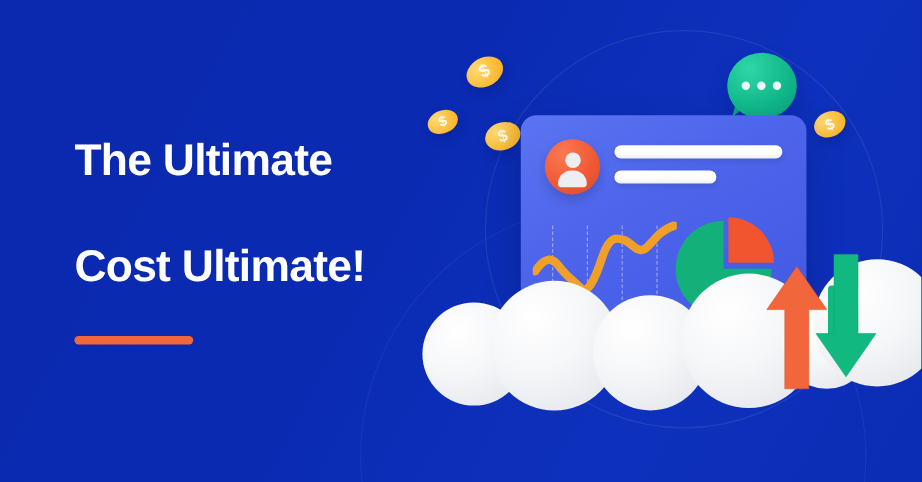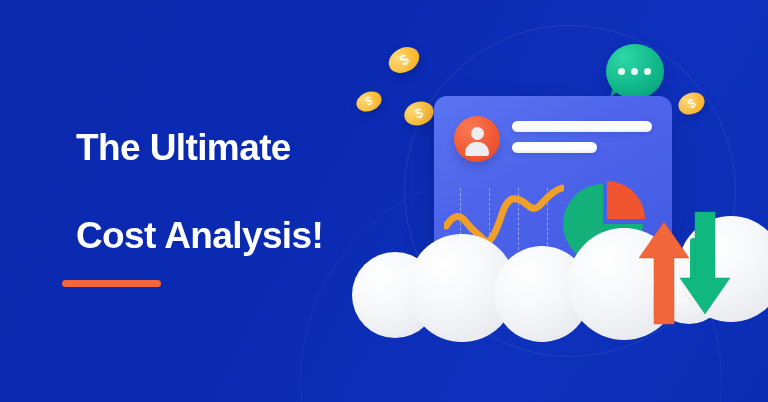--- a/index.html
+++ b/index.html
@@ -16,21 +16,21 @@
   .arc{
     position:absolute;border-radius:50%;border:1.5px solid rgba(255,255,255,0.085);
     pointer-events:none;
   }
   .arc-big{width:330px;height:330px;left:404px;top:25px;}
   .arc-low{width:420px;height:420px;left:300px;top:170px;border-color:rgba(255,255,255,0.05);}
   
   .copy{position:absolute;left:62px;top:112px;width:330px;}
   .headline{
     color:#ffffff;font-size:37px;line-height:44px;font-weight:bold;
-    letter-spacing:-0.6px;margin:14px;
+    letter-spacing:-0.6px;margin:0;
   }
   .rule{
     position:absolute;left:62px;top:280px;width:99px;height:7px;
     border-radius:4px;background:#f2663c;
   }
   
   .illo{position:absolute;left:0;top:0;width:768px;height:402px;}
   
   .cloud{position:absolute;left:352px;top:228px;width:416px;height:130px;}
   .puff{
@@ -97,21 +97,21 @@
 
 <div class="banner">
 
   <div class="arc arc-big"></div>
   <div class="arc arc-low"></div>
 
   <div class="copy">
     <h1 class="headline">
       <span>The Ultimate</span><br>
       <br>
-      <span>Cost Analysis!</span>
+      <span>Cost Ultimate!</span>
     </h1>
   </div>
   <div class="rule"></div>
 
   <div class="illo">
 
     <div class="coin" style="left:388px;top:48px;width:32px;height:24px;line-height:24px;font-size:15px;transform:rotate(-28deg);">
       <span>$</span>
     </div>
     <div class="coin" style="left:356px;top:92px;width:26px;height:19px;line-height:19px;font-size:12px;transform:rotate(-22deg);">

